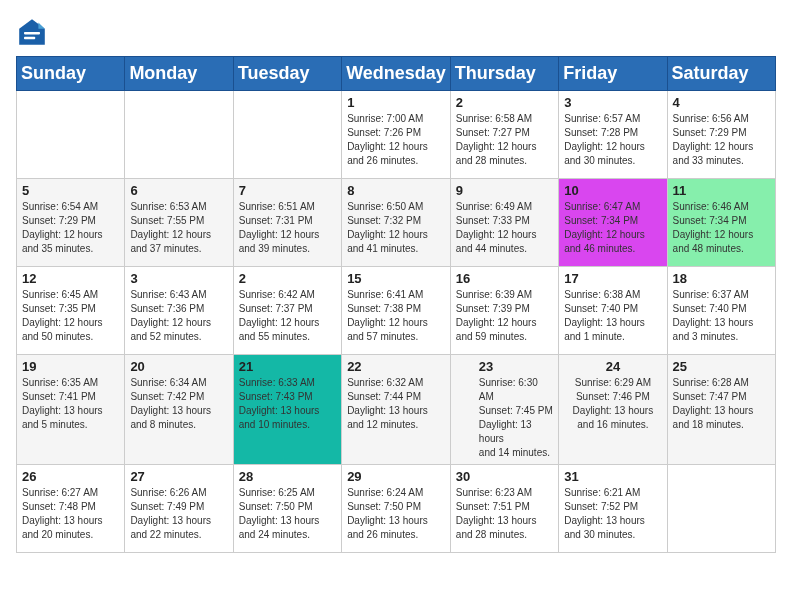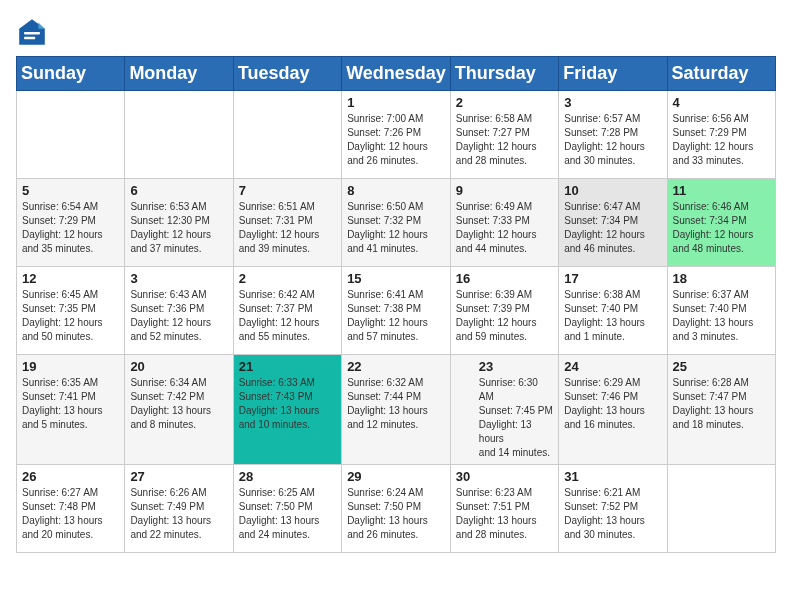--- a/index.html
+++ b/index.html
@@ -162,21 +162,21 @@
         <td style="background: rgb(245, 245, 245);">
           <span class="day-num">5</span>
           <div class="day-info" style="white-space: pre-line;">Sunrise: 6:54 AM
 Sunset: 7:29 PM
 Daylight: 12 hours
 and 35 minutes.</div>
         </td>
         <td style="background: rgb(245, 245, 245);">
           <span class="day-num">6</span>
           <div class="day-info" style="white-space: pre-line;">Sunrise: 6:53 AM
-Sunset: 12:30 PM
+Sunset: 7:55 PM
 Daylight: 12 hours
 and 37 minutes.</div>
         </td>
         <td style="background: rgb(245, 245, 245);">
           <span class="day-num">7</span>
           <div class="day-info" style="white-space: pre-line;">Sunrise: 6:51 AM
 Sunset: 7:31 PM
 Daylight: 12 hours
 and 39 minutes.</div>
         </td>
@@ -187,21 +187,21 @@
 Daylight: 12 hours
 and 41 minutes.</div>
         </td>
         <td style="background: rgb(245, 245, 245);">
           <span class="day-num">9</span>
           <div class="day-info" style="white-space: pre-line;">Sunrise: 6:49 AM
 Sunset: 7:33 PM
 Daylight: 12 hours
 and 44 minutes.</div>
         </td>
-        <td style="background: #e5e5e5; margin-left: 20px;">
+        <td style="background: #d946ef; margin-left: 20px;">
           <span class="day-num">10</span>
           <div class="day-info" style="white-space: pre-line;">Sunrise: 6:47 AM
 Sunset: 7:34 PM
 Daylight: 12 hours
 and 46 minutes.</div>
         </td>
         <td style="background: #86efac;">
           <span class="day-num">11</span>
           <div class="day-info" style="white-space: pre-line;">Sunrise: 6:46 AM
 Sunset: 7:34 PM
@@ -289,21 +289,21 @@
 Daylight: 13 hours
 and 12 minutes.</div>
         </td>
         <td style="background: rgb(245, 245, 245); padding-left: 28px;">
           <span class="day-num">23</span>
           <div class="day-info" style="white-space: pre-line;">Sunrise: 6:30 AM
 Sunset: 7:45 PM
 Daylight: 13 hours
 and 14 minutes.</div>
         </td>
-        <td style="background: rgb(245, 245, 245);">
+        <td style="background: rgb(245, 245, 245); text-align: center;">
           <span class="day-num">24</span>
           <div class="day-info" style="white-space: pre-line;">Sunrise: 6:29 AM
 Sunset: 7:46 PM
 Daylight: 13 hours
 and 16 minutes.</div>
         </td>
         <td style="background: rgb(245, 245, 245);">
           <span class="day-num">25</span>
           <div class="day-info" style="white-space: pre-line;">Sunrise: 6:28 AM
 Sunset: 7:47 PM

